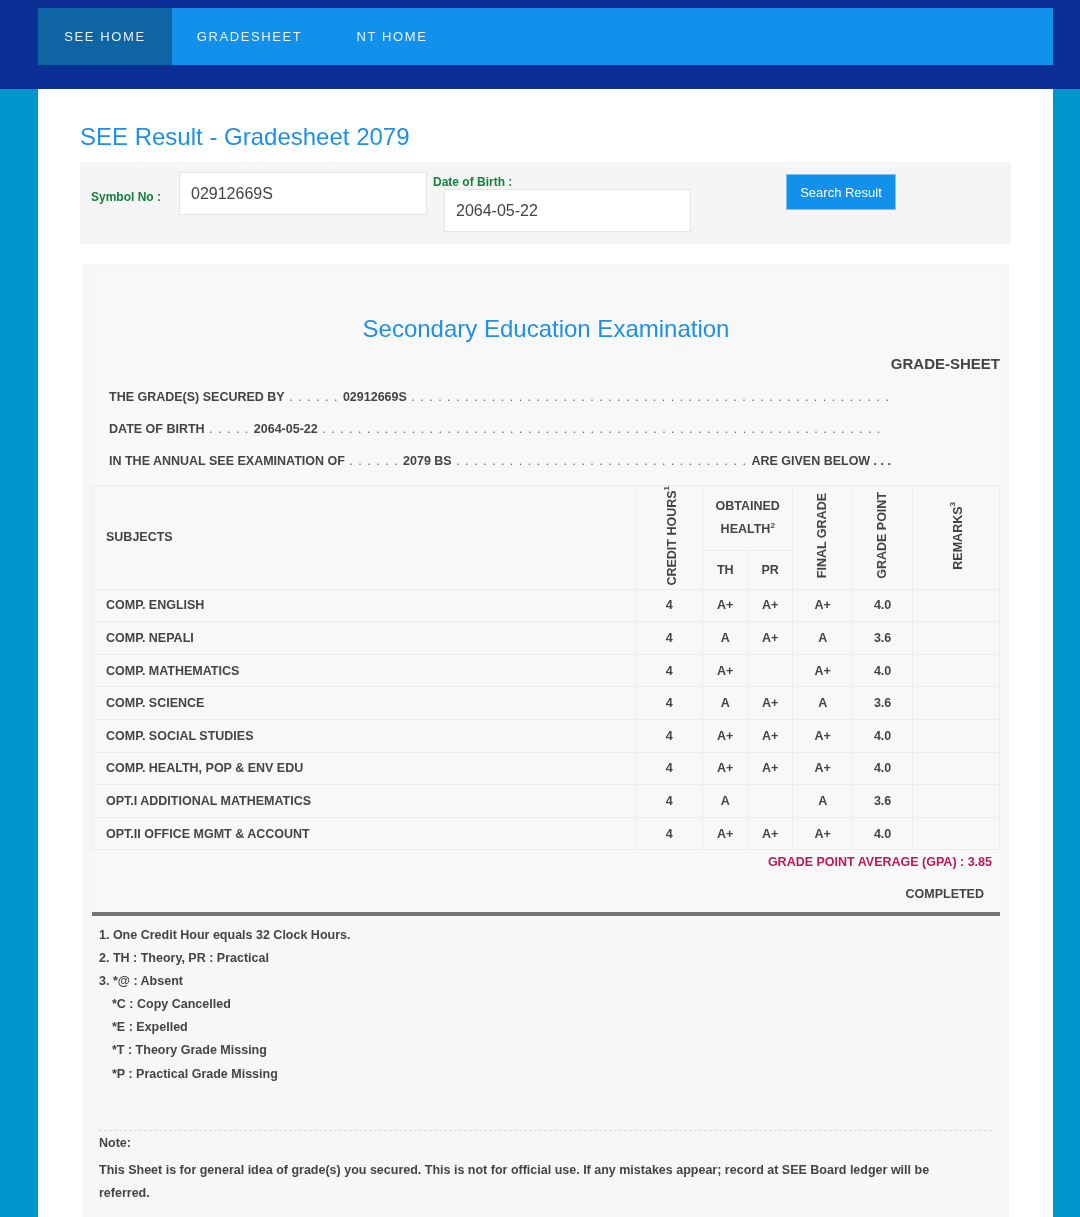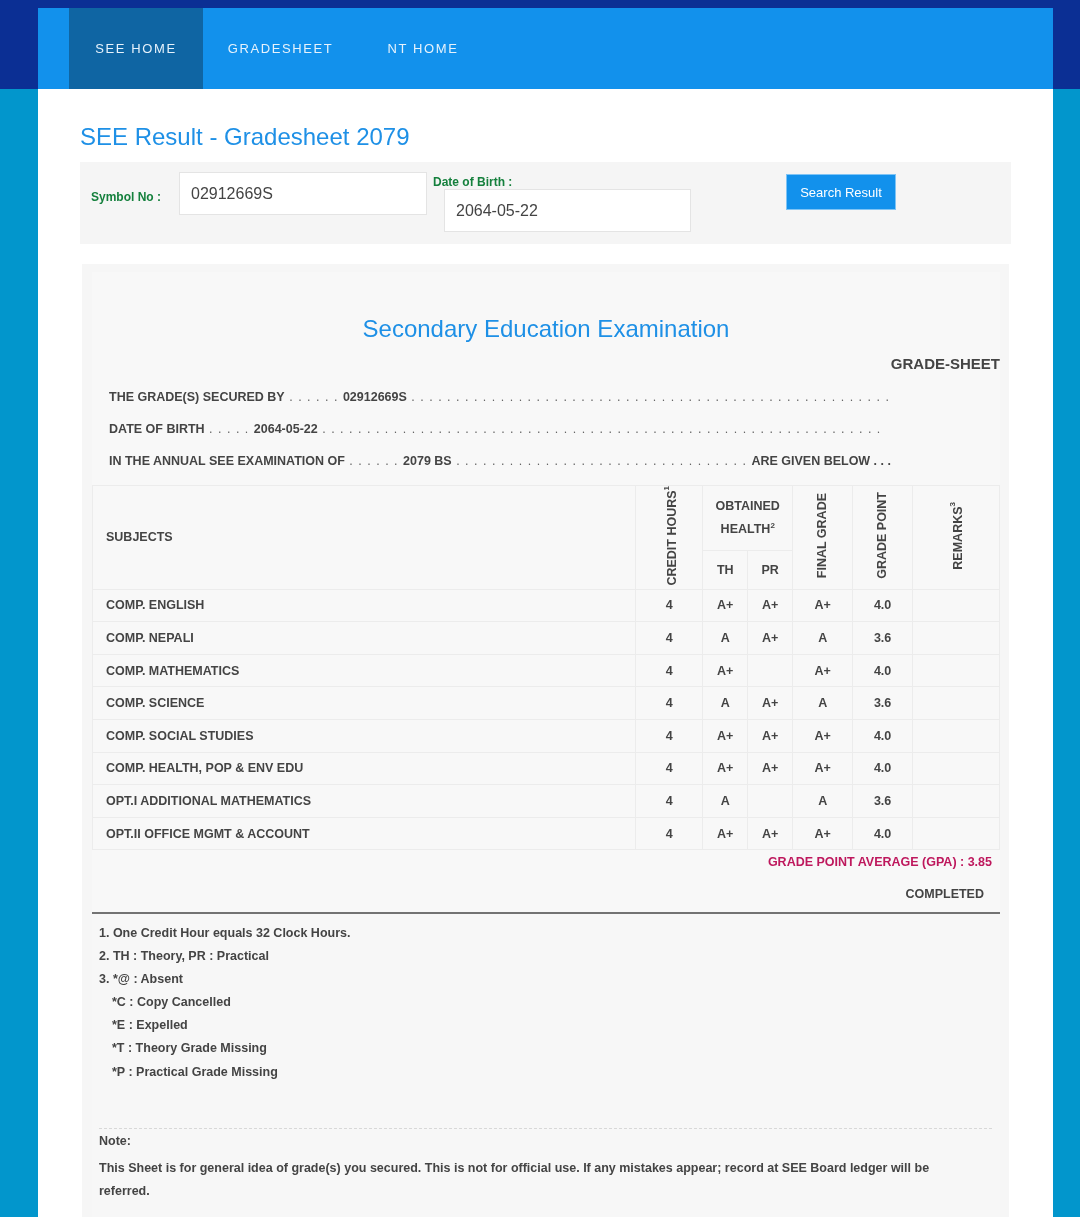--- a/index.html
+++ b/index.html
@@ -8,23 +8,23 @@
     font-family: "Liberation Sans", "DejaVu Sans", sans-serif;
     background: #0296cc;
     position: relative;
     color: #444;
   }
   .top-band {
     position: absolute; left: 0; top: 0; width: 1080px; height: 89px;
     background: #0b2f94;
   }
   .navbar {
-    position: absolute; left: 38px; top: 8px; width: 1015px; height: 81px;
+    position: absolute; left: 38px; top: 8px; width: 1015px; height: 57px;
     background: #1291ec;
-    display: flex; align-items: stretch; padding-left: 31px;
+    display: flex; align-items: stretch;
   }
   .nav-item {
     display: flex; align-items: center; justify-content: center;
     color: #e6f2fc; font-size: 13px; letter-spacing: 1.6px;
     font-weight: normal; cursor: pointer;
   }
   .nav-item.active { background: #0f65a3; }
   .nav-item.i0 { width: 134px; }
   .nav-item.i1 { width: 155px; }
   .nav-item.i2 { width: 130px; }
@@ -94,21 +94,21 @@
   tr.row td { height: 32.6px; }
 
   .gpa {
     position: absolute; right: 8px; top: 583px; font-size: 12.5px; font-weight: bold; color: #be185d;
   }
   .status {
     position: absolute; right: 16px; top: 615px; font-size: 12.5px; font-weight: bold; color: #444;
   }
   .legend {
     position: absolute; left: 0; top: 640px; width: 908px; height: 305px;
-    background: #f7f7f7; border-top: 2px solid #737373;
+    background: #f7f7f7; border-top: 4px solid #737373;
   }
   .legend-line {
     position: absolute; left: 7px; font-size: 12.5px; font-weight: bold; color: #444;
   }
   .legend-line.ind { left: 20px; }
   .divider {
     position: absolute; left: 7px; top: 214px; width: 893px; height: 0;
     border-top: 1px dashed #d8d8d8;
   }
   .note-lbl { position: absolute; left: 7px; top: 220px; font-size: 12.5px; font-weight: bold; color: #444; }

